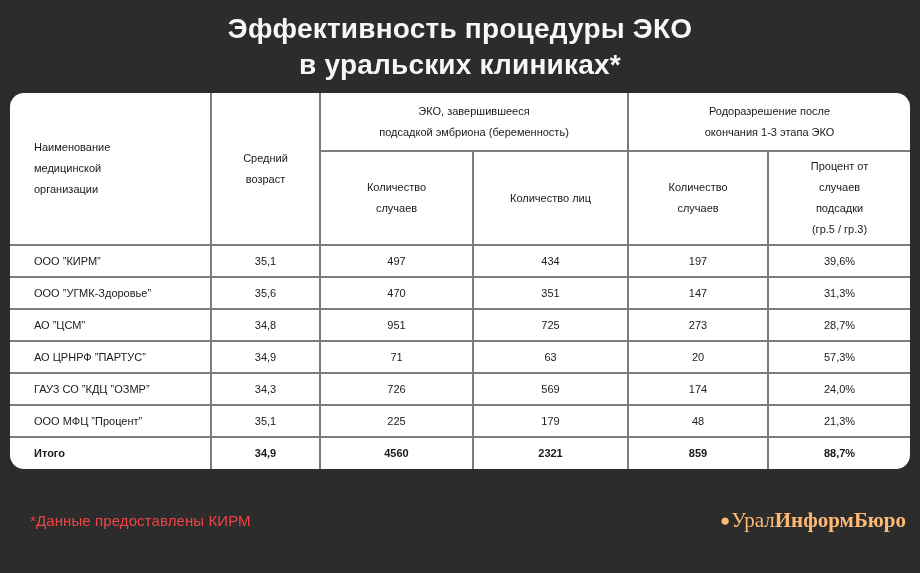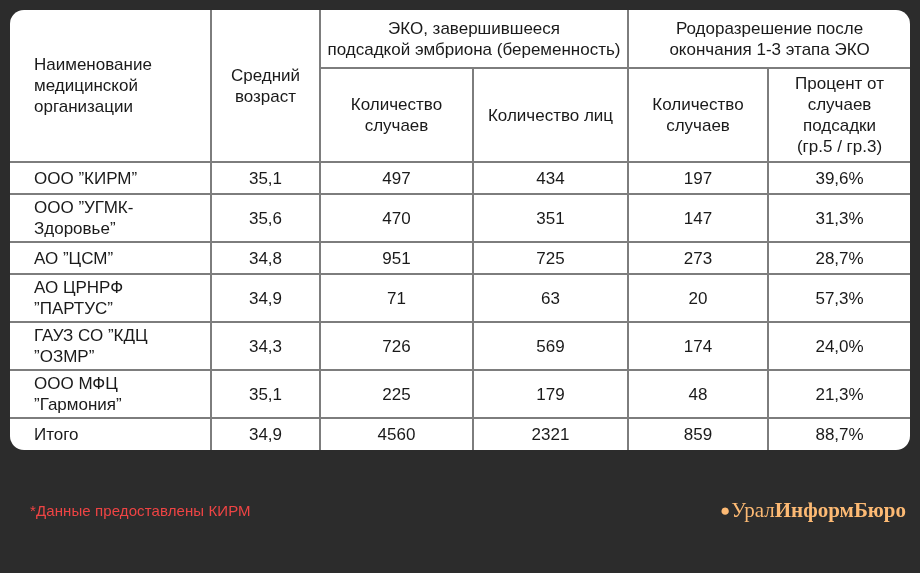--- a/index.html
+++ b/index.html
@@ -31,35 +31,35 @@
   table {
     width: 100%;
     border-collapse: collapse;
     border-style: hidden;
     table-layout: fixed;
     color: #1a1a1a;
   }
   th, td {
     border: 2px solid #7d7d7d;
     font-weight: normal;
-    font-size: 17px;
+    font-size: 11px;
     line-height: 21px;
     text-align: center;
     vertical-align: middle;
     padding: 2px 6px;
   }
   thead th { white-space: pre-line; }
   tr.h1 { height: 58px; }
   tr.h2 { height: 94px; }
   tbody tr { height: 32px; }
   th.org-h, td.org-c {
     text-align: left;
     padding-left: 24px;
   }
-  tr.total td { font-weight: normal; }
+  tr.total td { font-weight: bold; }
 
   .footer {
     flex: 1;
     display: flex;
     justify-content: space-between;
     align-items: center;
     padding: 0 14px 2px 30px;
   }
   .note {
     color: #ef4444;
@@ -73,20 +73,24 @@
     white-space: nowrap;
   }
   .logo .dot { font-size: 17px; vertical-align: 1px; margin-right: 1px; }
   .logo .bold { font-weight: bold; }
 </style>
 </head>
 <body>
 
 <div class="page">
 
+  <div class="title">
+    <div>Эффективность процедуры ЭКО</div>
+    <div>в уральских клиниках*</div>
+  </div>
 
   <div class="card">
     <table>
       <colgroup>
         <col style="width:201px">
           <col style="width:109px">
           <col style="width:153px">
         <col style="width:155px">
           <col style="width:140px">
           <col style="width:142px">
@@ -150,21 +154,21 @@
         </tr>
         <tr>
           <td class="org-c">ГАУЗ СО ”КДЦ ”ОЗМР”</td>
           <td>34,3</td>
           <td>726</td>
           <td>569</td>
           <td>174</td>
           <td>24,0%</td>
         </tr>
         <tr>
-          <td class="org-c">ООО МФЦ ”Гармония”</td>
+          <td class="org-c">ООО МФЦ ”Процент”</td>
           <td>35,1</td>
           <td>225</td>
           <td>179</td>
           <td>48</td>
           <td>21,3%</td>
         </tr>
         <tr class="total">
           <td class="org-c">Итого</td>
           <td>34,9</td>
           <td>4560</td>

